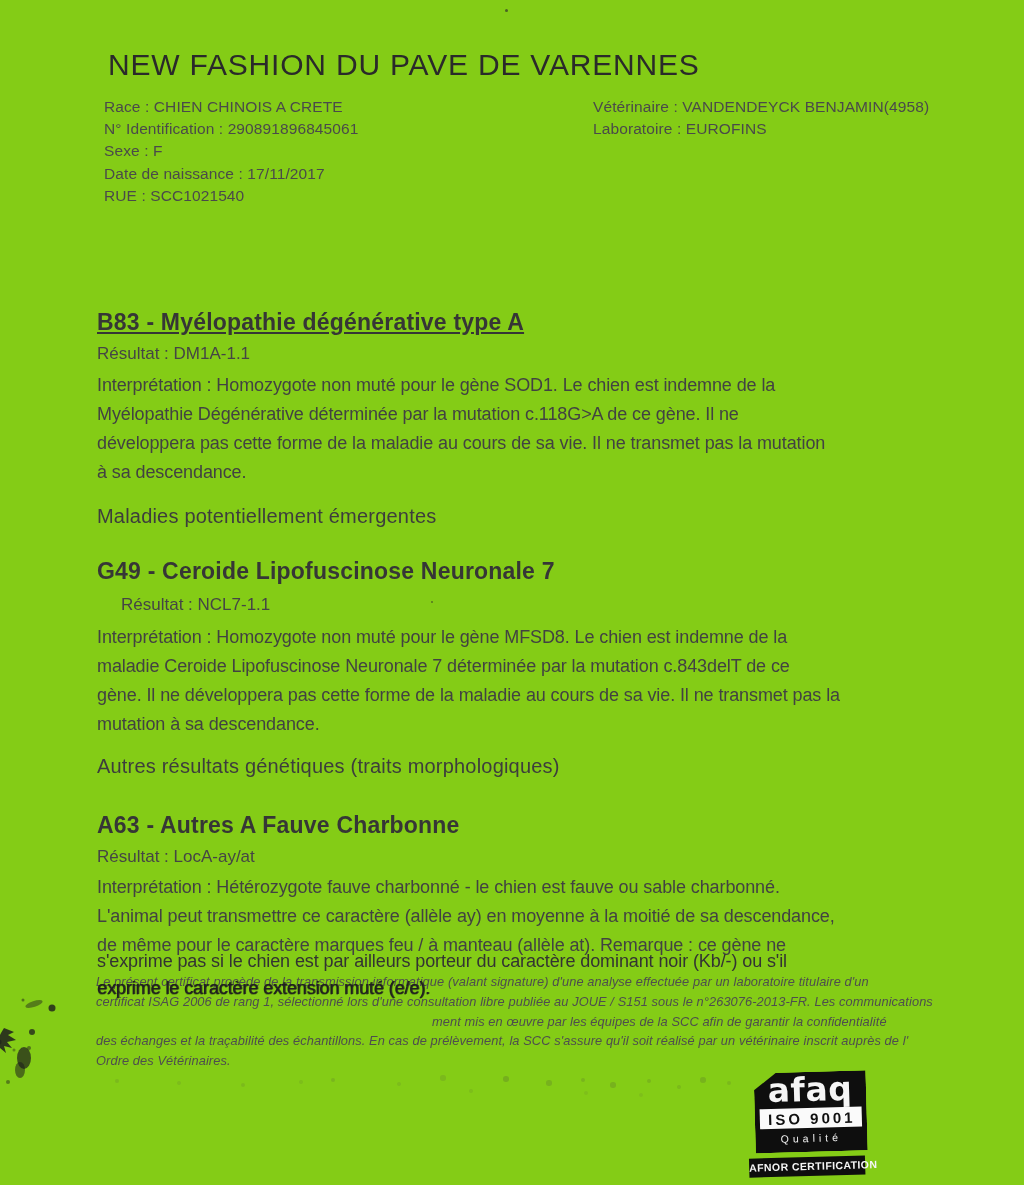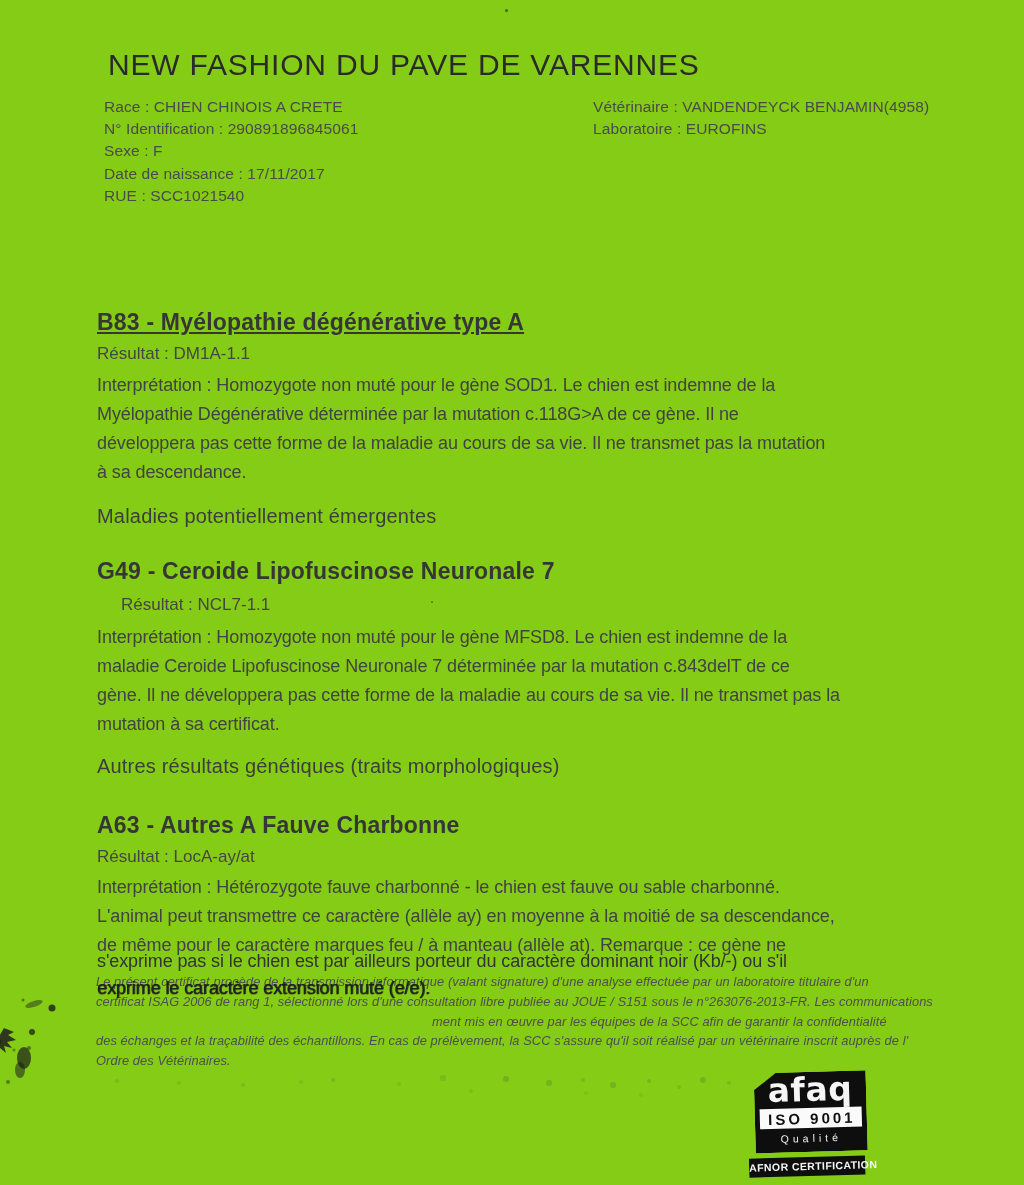--- a/index.html
+++ b/index.html
@@ -178,21 +178,21 @@
     <div class="line">à sa descendance.</div>
   </div>
 
   <div class="sec-head abs" style="left:97px; top:505px;">Maladies potentiellement émergentes</div>
   <div class="test-title abs" style="left:97px; top:558px;">G49 - Ceroide Lipofuscinose Neuronale 7</div>
   <div class="result-line abs" style="left:97px; top:595px;margin-left:24px;">Résultat : NCL7-1.1</div>
   <div class="para abs" style="left:97px; top:623px;">
     <div class="line">Interprétation : Homozygote non muté pour le gène MFSD8. Le chien est indemne de la</div>
     <div class="line">maladie Ceroide Lipofuscinose Neuronale 7 déterminée par la mutation c.843delT de ce</div>
     <div class="line">gène. Il ne développera pas cette forme de la maladie au cours de sa vie. Il ne transmet pas la</div>
-    <div class="line">mutation à sa certificat.</div>
+    <div class="line">mutation à sa descendance.</div>
   </div>
 
   <div class="sec-head abs" style="left:97px; top:755px;">Autres résultats génétiques (traits morphologiques)</div>
   <div class="test-title abs" style="left:97px; top:812px;">A63 - Autres A Fauve Charbonne</div>
   <div class="result-line abs" style="left:97px; top:847px;">Résultat : LocA-ay/at</div>
   <div class="para abs" style="left:97px; top:873px;">
     <div class="line">Interprétation : Hétérozygote fauve charbonné - le chien est fauve ou sable charbonné.</div>
     <div class="line">L'animal peut transmettre ce caractère (allèle ay) en moyenne à la moitié de sa descendance,</div>
     <div class="line">de même pour le caractère marques feu / à manteau (allèle at). Remarque : ce gène ne</div>
   </div>

